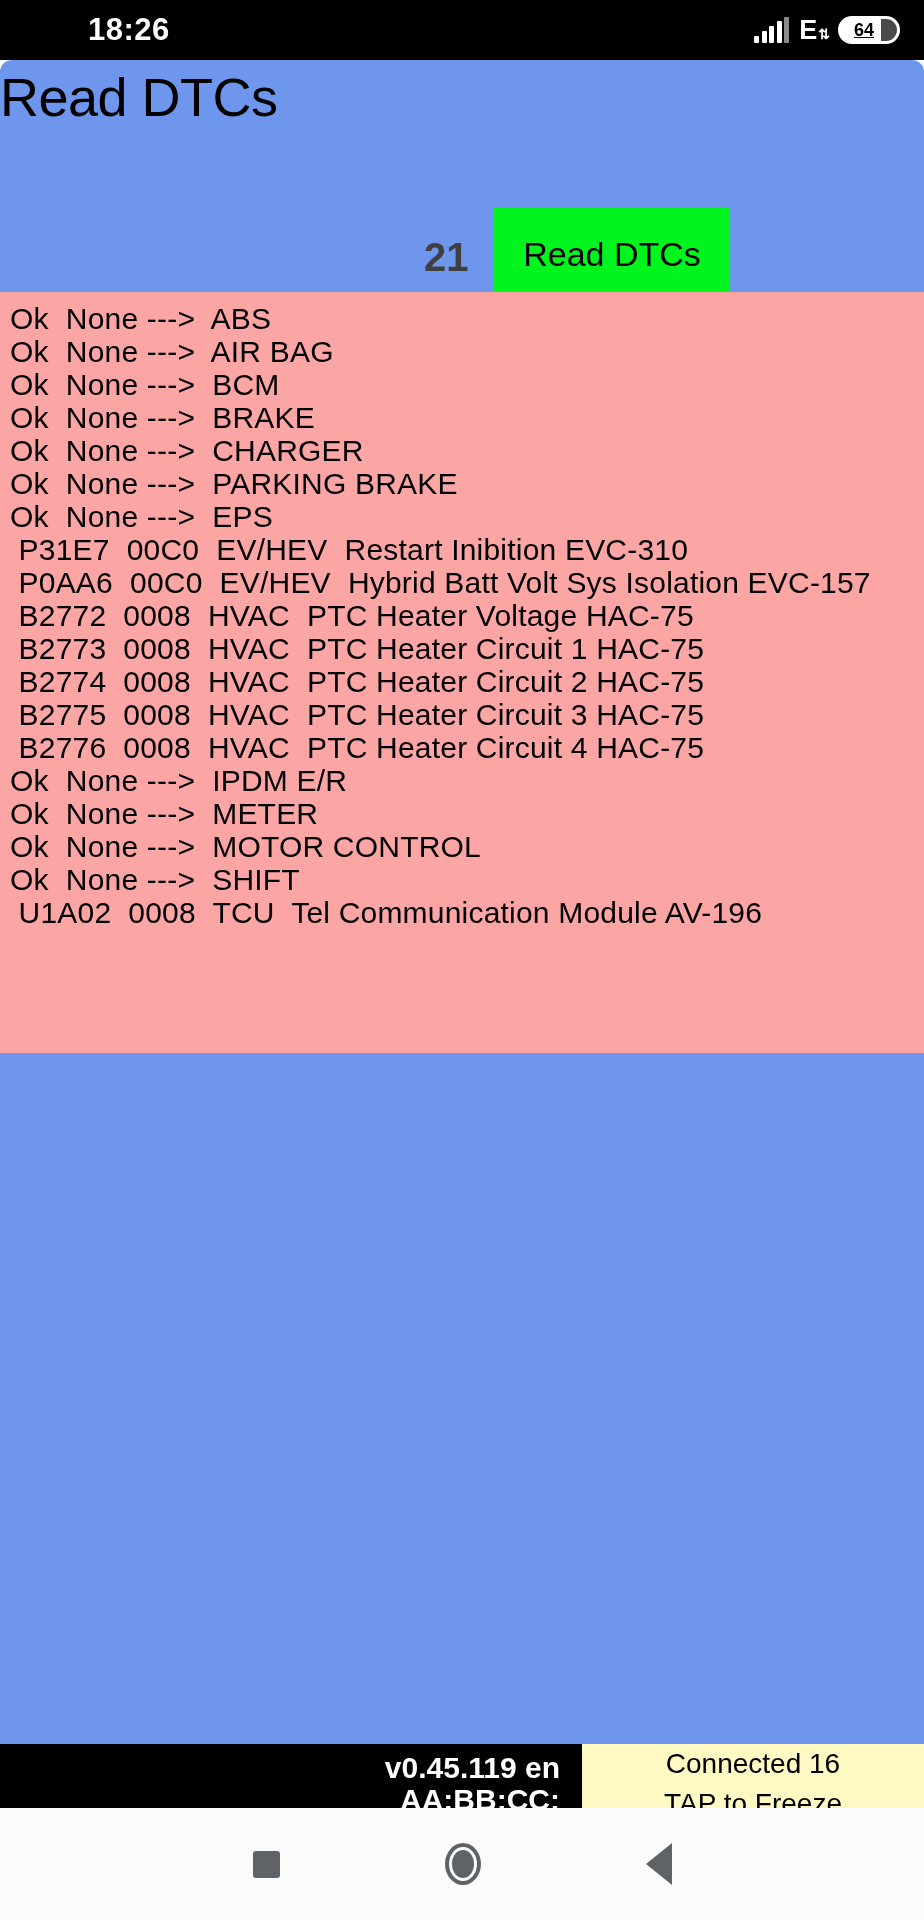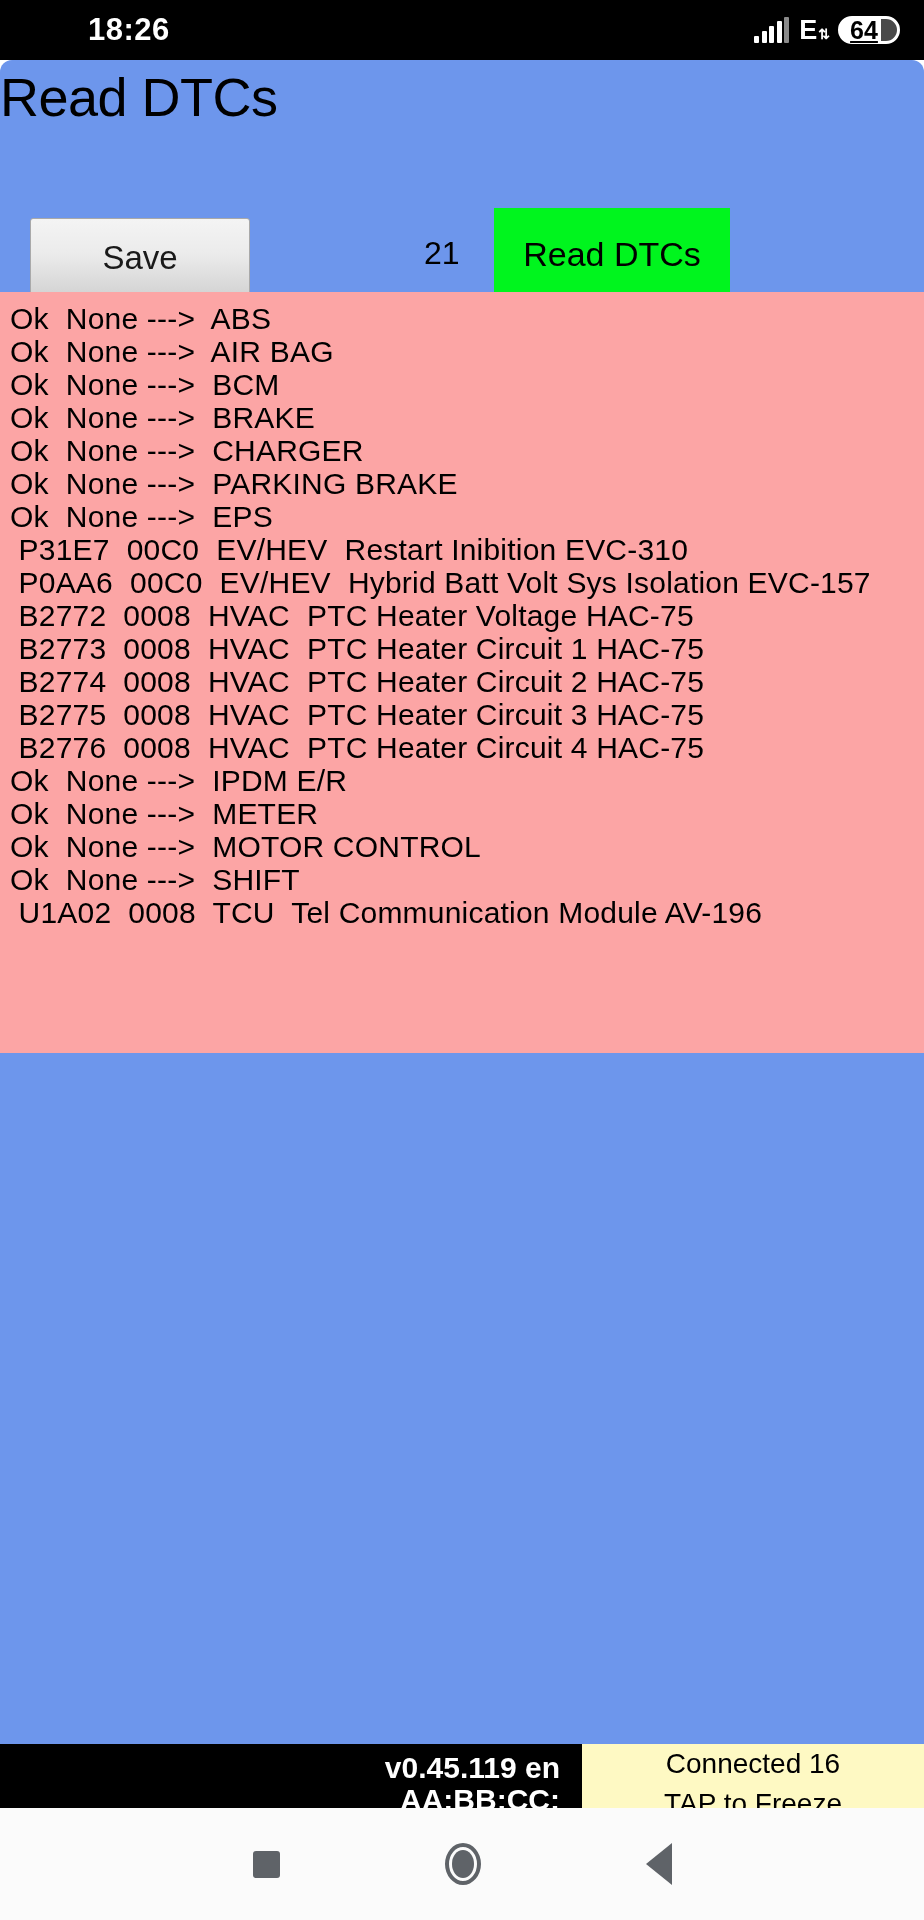--- a/index.html
+++ b/index.html
@@ -77,21 +77,21 @@
     height: 28px;
     min-width: 62px;
     display: flex;
     align-items: center;
     justify-content: center;
     box-sizing: border-box;
     background: linear-gradient(to right, #ffffff 0%, #ffffff 72%, #4a4a4a 72%, #4a4a4a 100%);
   }
   .battery span {
     color: #000000;
-    font-size: 25px;
+    font-size: 18px;
     font-weight: bold;
     transform: translateX(-5px);
   }
 
   
   #app {
     position: absolute;
     top: 60px;
     left: 0;
     width: 924px;
@@ -126,23 +126,23 @@
     font-size: 33px;
     color: #1a1a1a;
     box-sizing: border-box;
     cursor: pointer;
     padding: 0;
   }
   #dtc-count {
     position: absolute;
     left: 424px;
     top: 175px;
-    font-size: 32px;
-    font-weight: normal;
-    color: #000000;
+    font-size: 40px;
+    font-weight: bold;
+    color: #404040;
   }
   #read-dtcs-button {
     position: absolute;
     left: 494px;
     top: 148px;
     width: 236px;
     height: 92px;
     background: #00f51e;
     border: 0;
     font-family: "Liberation Sans", sans-serif;
@@ -298,21 +298,20 @@
     <div class="battery">
       <span>64</span>
     </div>
   </div>
 </div>
 
 <div id="app">
 
   <div id="app-header">
     <div id="page-title">Read DTCs</div>
-    <button id="save-button">Save</button>
     <div id="dtc-count">21</div>
     <button id="read-dtcs-button">Read DTCs</button>
   </div>
 
   <div id="results-panel">
     <div class="dtc-row">Ok  None ---&gt;  ABS</div>
     <div class="dtc-row">Ok  None ---&gt;  AIR BAG</div>
     <div class="dtc-row">Ok  None ---&gt;  BCM</div>
     <div class="dtc-row">Ok  None ---&gt;  BRAKE</div>
     <div class="dtc-row">Ok  None ---&gt;  CHARGER</div>

